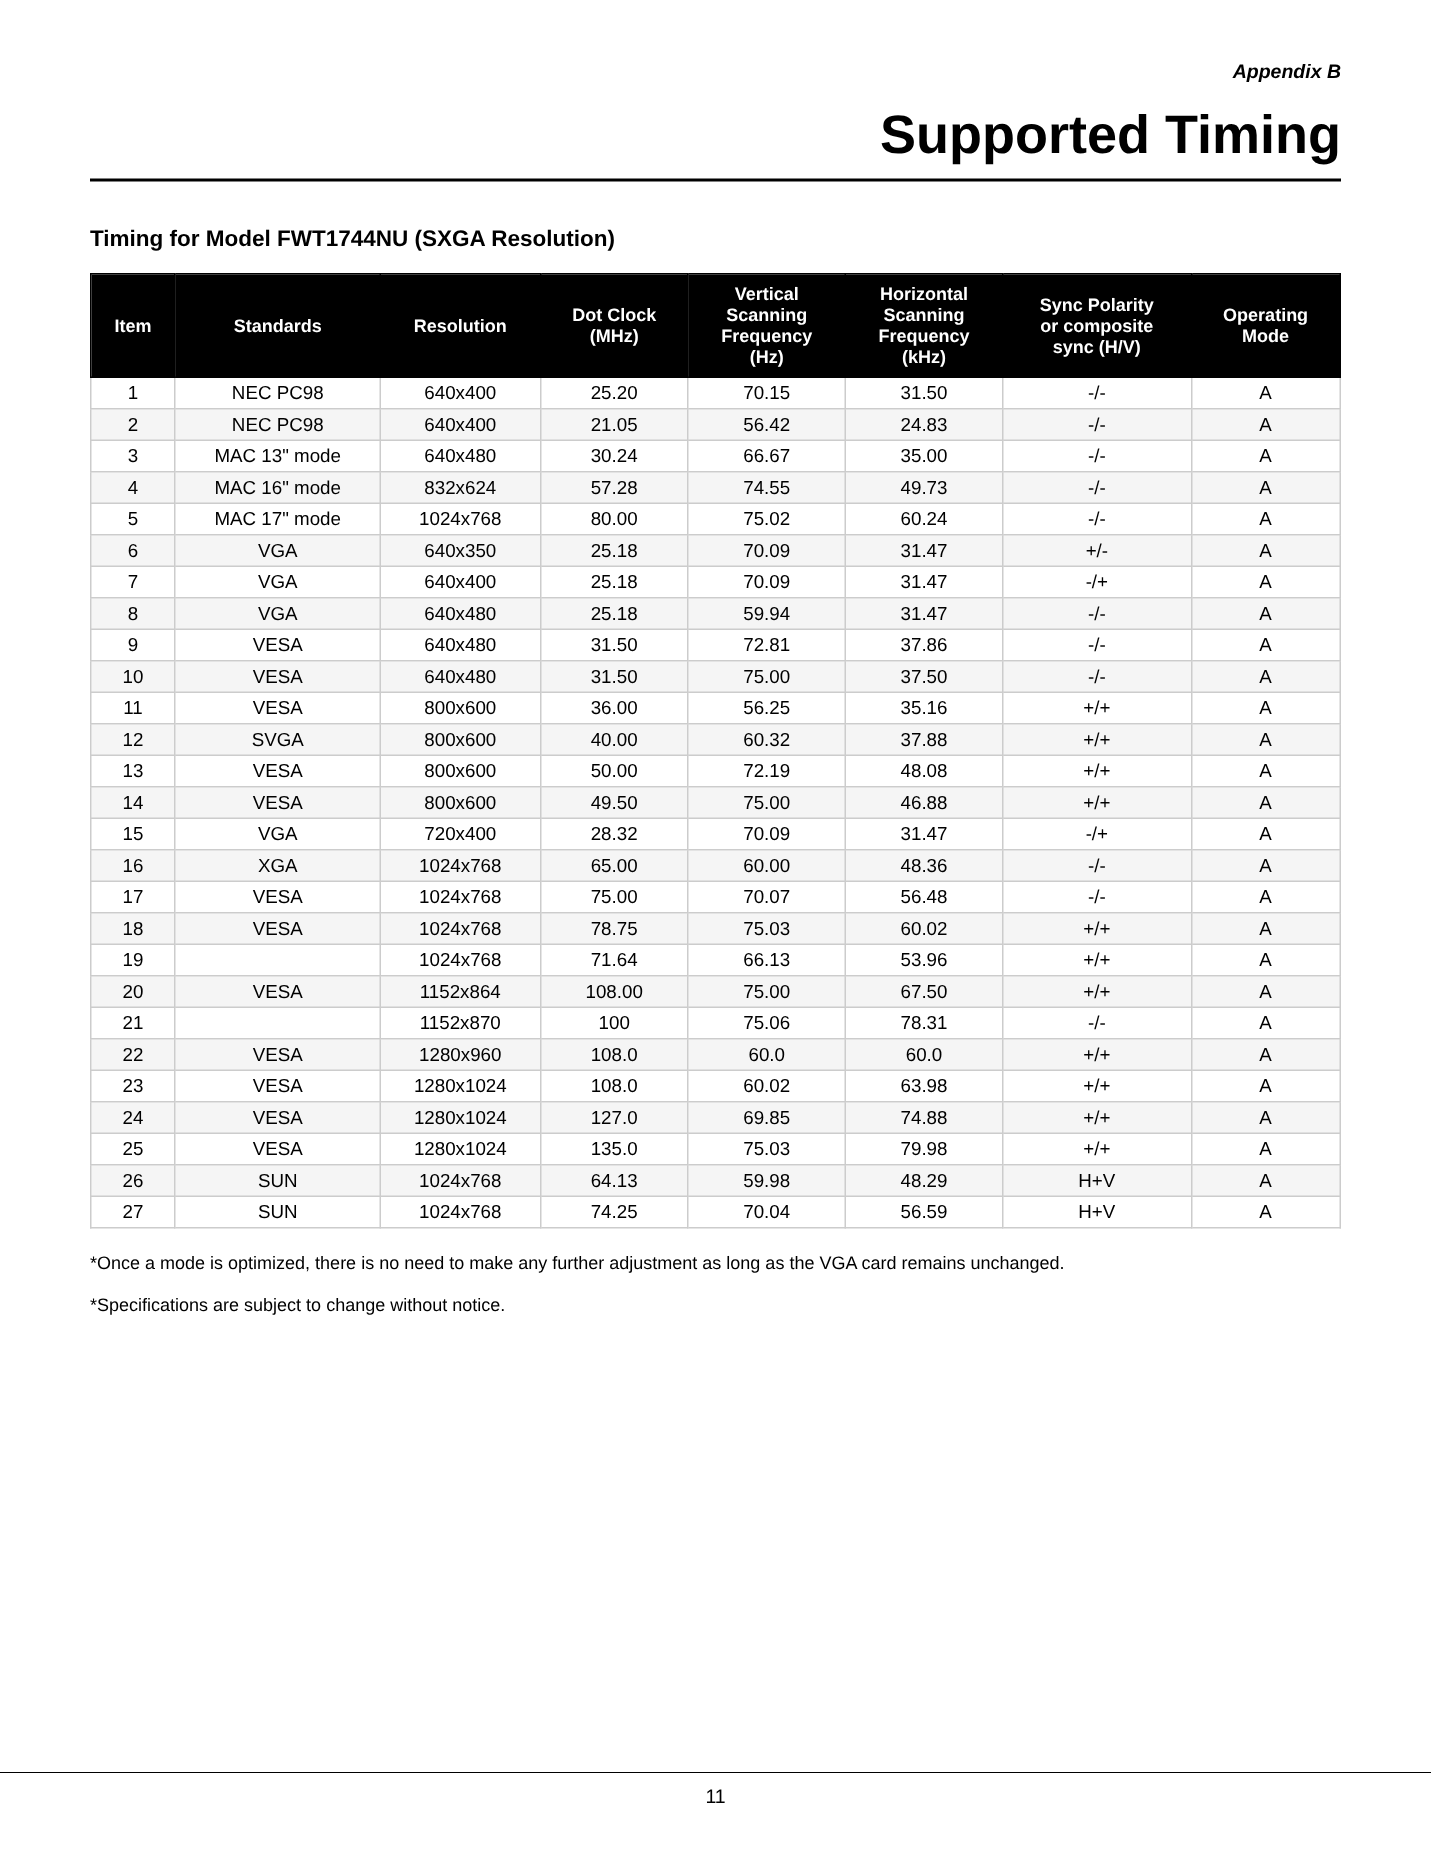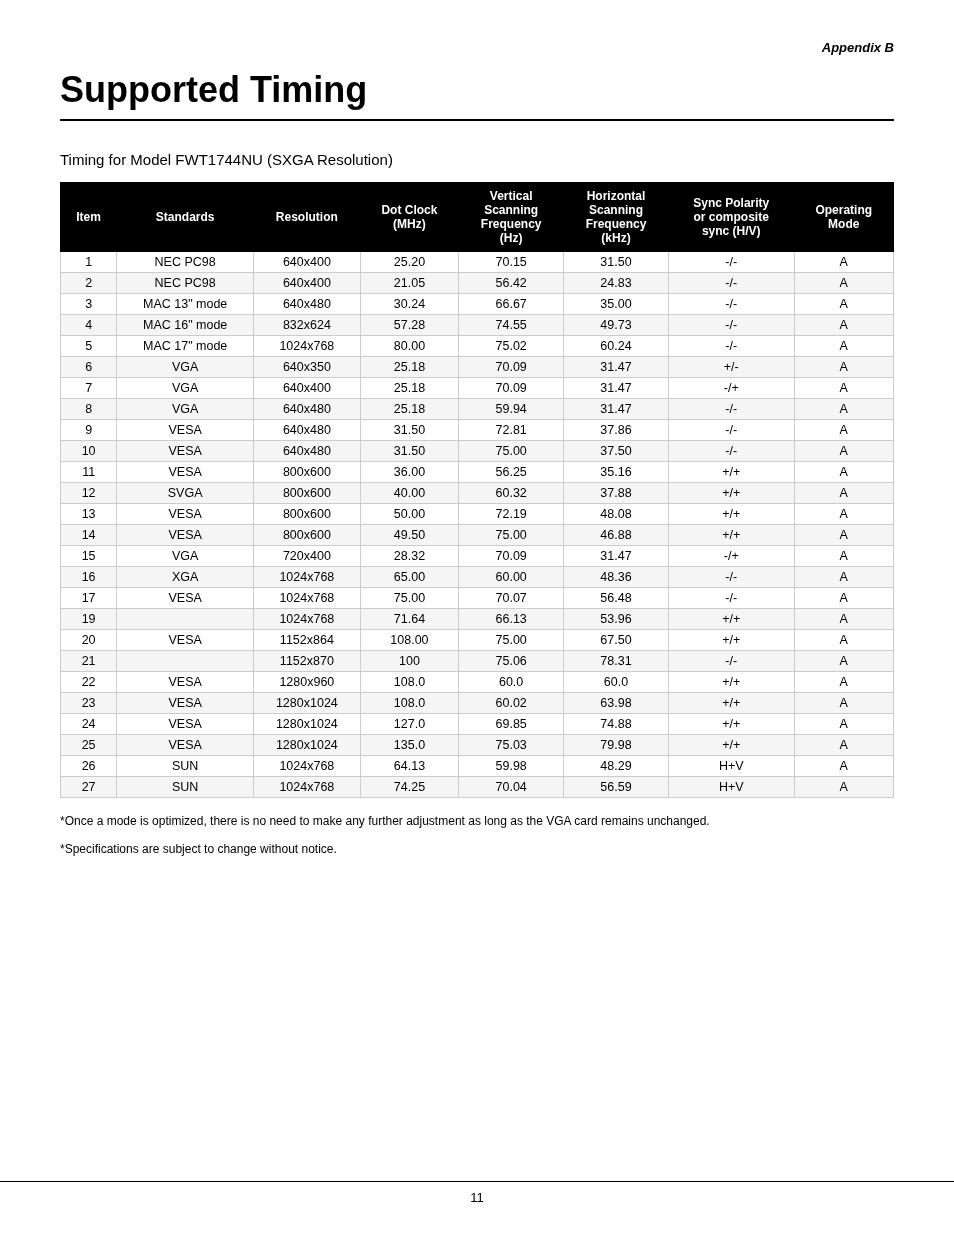--- a/index.html
+++ b/index.html
@@ -13,29 +13,30 @@
       padding: 40px 60px 40px 60px;
     }
     .appendix-label {
       text-align: right;
       font-size: 13px;
       font-style: italic;
       font-weight: bold;
       margin-bottom: 14px;
     }
     .page-title {
+      text-align: right;
       font-size: 36px;
       font-weight: bold;
       margin-bottom: 30px;
       border-bottom: 2px solid #000;
       padding-bottom: 8px;
     }
     .section-title {
       font-size: 15px;
-      font-weight: normal;
+      font-weight: bold;
       margin-bottom: 14px;
     }
     table {
       width: 100%;
       border-collapse: collapse;
       font-size: 12.5px;
     }
     thead tr {
       background: #000;
       color: #fff;
@@ -265,20 +266,30 @@
         <td>17</td>
         <td>VESA</td>
         <td>1024x768</td>
         <td>75.00</td>
         <td>70.07</td>
         <td>56.48</td>
         <td>-/-</td>
         <td>A</td>
       </tr>
       <tr>
+        <td>18</td>
+        <td>VESA</td>
+        <td>1024x768</td>
+        <td>78.75</td>
+        <td>75.03</td>
+        <td>60.02</td>
+        <td>+/+</td>
+        <td>A</td>
+      </tr>
+      <tr>
         <td>19</td>
         <td></td>
         <td>1024x768</td>
         <td>71.64</td>
         <td>66.13</td>
         <td>53.96</td>
         <td>+/+</td>
         <td>A</td>
       </tr>
       <tr>

